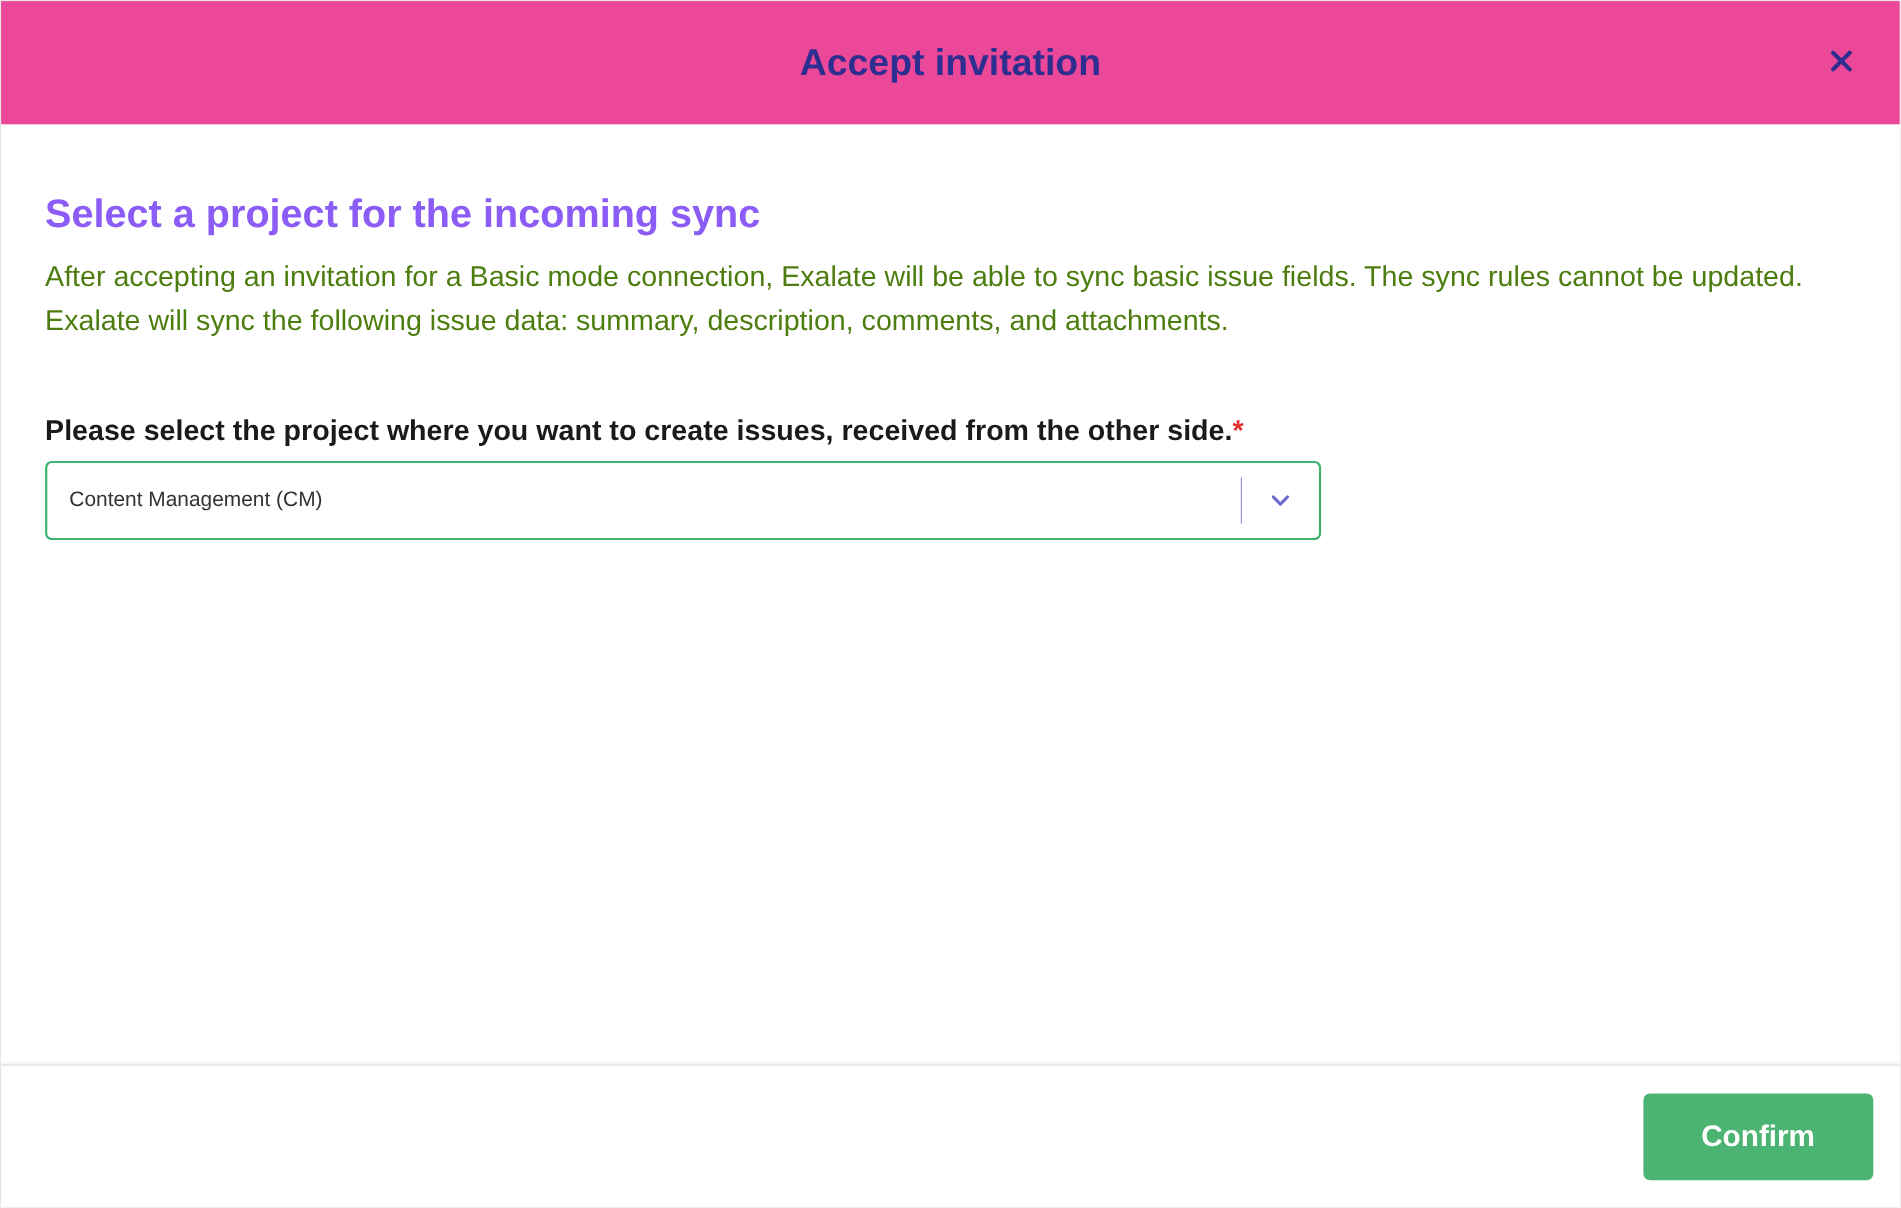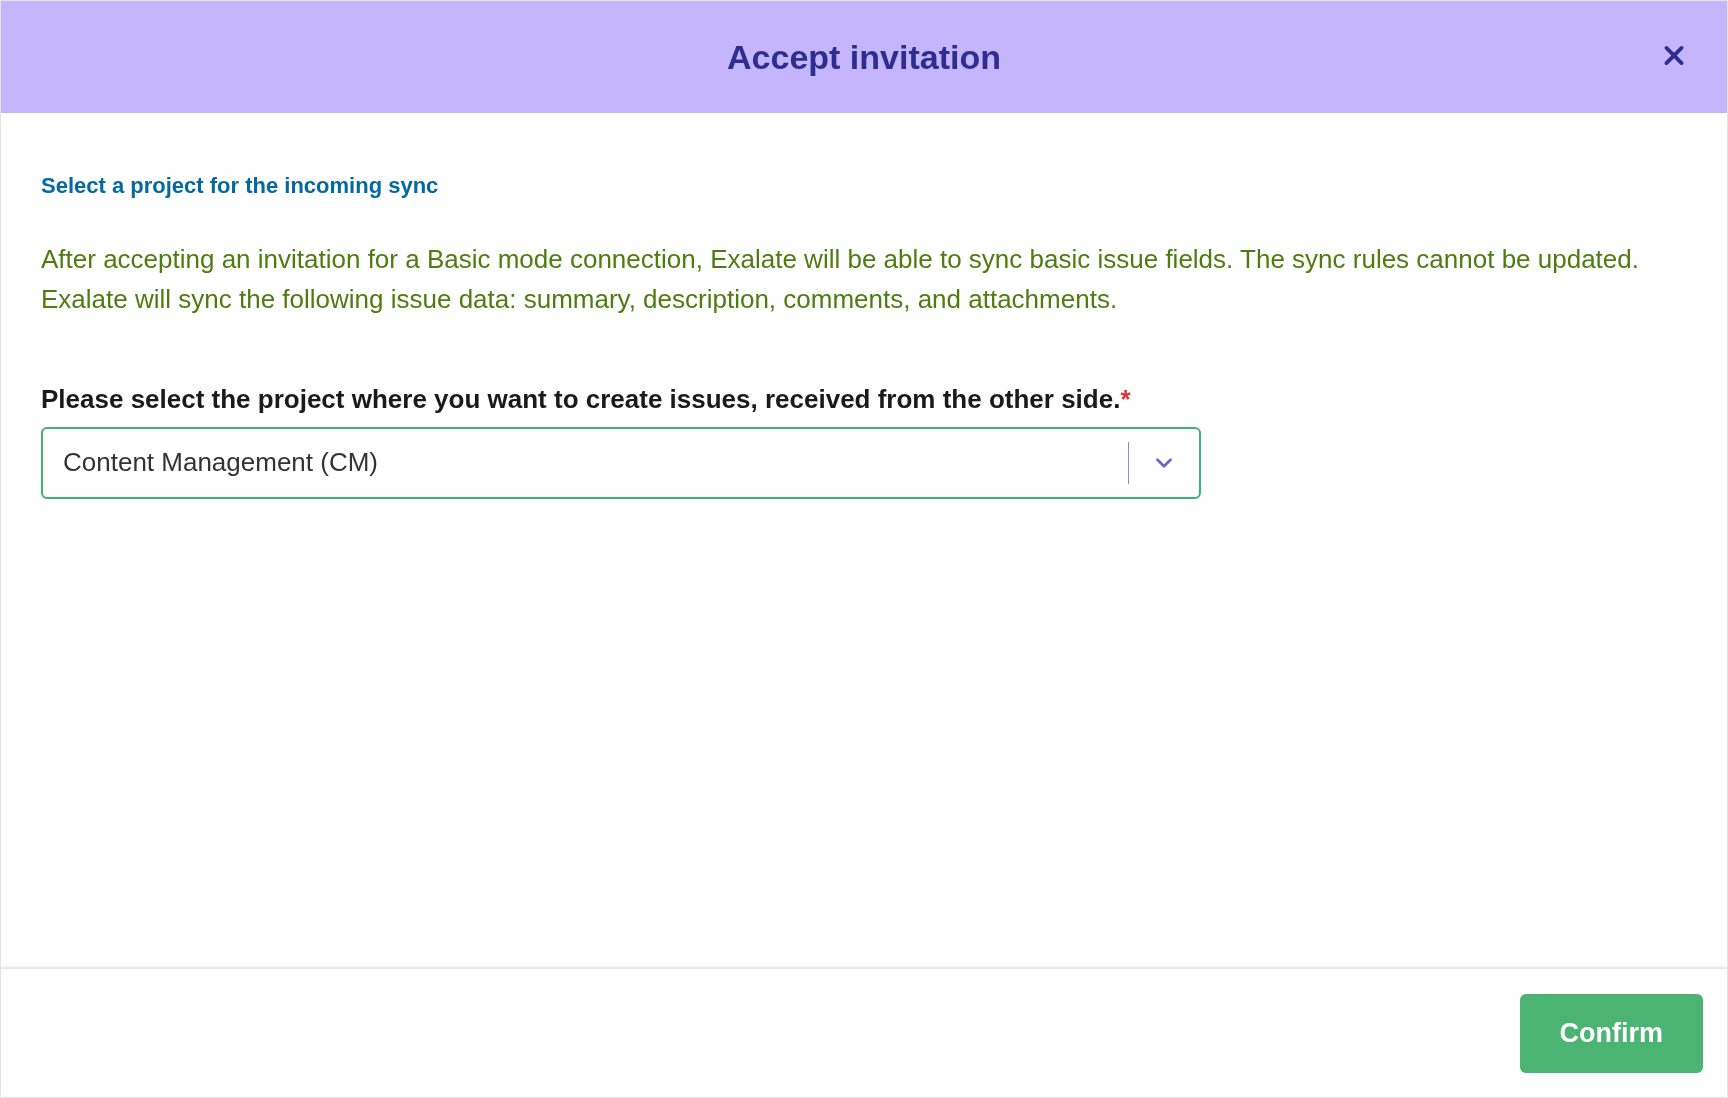--- a/index.html
+++ b/index.html
@@ -17,21 +17,21 @@
       flex-direction: column;
     }
     .modal {
       display: flex;
       flex-direction: column;
       width: 100%;
       height: 100%;
       border: 1px solid #e5e5e5;
     }
     .modal-header {
-      background: #c4b5fd;
+      background: #ec4899;
       height: 112px;
       display: flex;
       align-items: center;
       justify-content: center;
       position: relative;
       flex-shrink: 0;
     }
     .modal-title {
       color: #2d2e8f;
       font-size: 34px;
@@ -55,24 +55,24 @@
       width: 26px;
       height: 26px;
     }
     .modal-body {
       flex: 1;
       padding: 60px 40px 40px 40px;
       overflow-y: auto;
       background: #fff;
     }
     .section-title {
-      font-size: 22px;
+      font-size: 36px;
       font-weight: 700;
-      color: #0369a1;
-      margin-bottom: 40px;
+      color: #8b5cf6;
+      margin-bottom: 16px;
     }
     .description {
       font-size: 26px;
       line-height: 1.55;
       color: #4d7c0f;
       margin-bottom: 24px;
       font-weight: 400;
     }
     .field-label {
       font-size: 26px;
@@ -91,21 +91,21 @@
       border: 2px solid #3eb36f;
       border-radius: 6px;
       display: flex;
       align-items: center;
       background: #fff;
       cursor: pointer;
     }
     .select-value {
       flex: 1;
       padding: 0 20px;
-      font-size: 26px;
+      font-size: 19px;
       color: #333;
     }
     .select-divider {
       width: 1px;
       height: 42px;
       background: #8b8bd0;
     }
     .select-arrow {
       width: 70px;
       display: flex;
@@ -128,21 +128,21 @@
       flex-shrink: 0;
       box-shadow: 0 -2px 4px rgba(0, 0, 0, 0.04);
     }
     .confirm-button {
       background: #4cb472;
       color: #fff;
       border: none;
       border-radius: 6px;
       font-size: 27px;
       font-weight: 600;
-      padding: 24px 40px;
+      padding: 24px 53px;
       cursor: pointer;
     }
   </style>
 </head>
 <body>
 
 <div class="modal">
   <div class="modal-header">
     <h1 class="modal-title">Accept invitation</h1>
     <button class="close-button">

